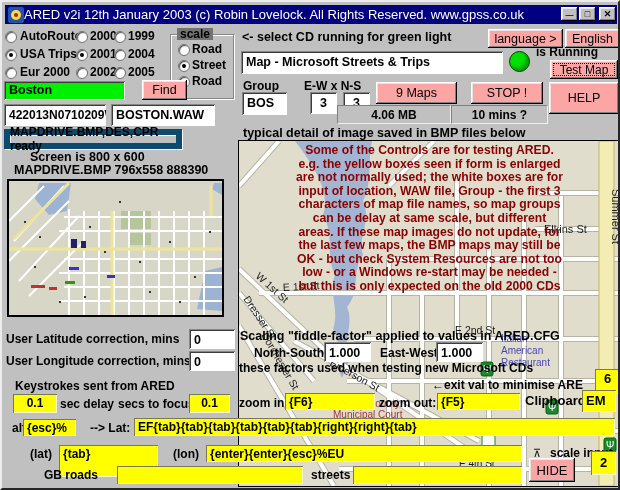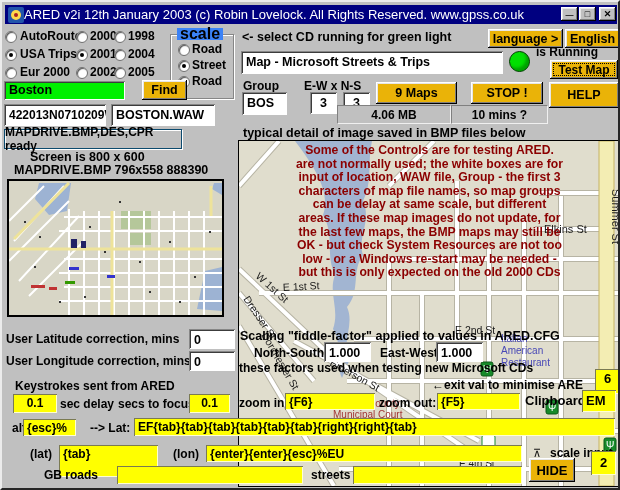--- a/index.html
+++ b/index.html
@@ -9,33 +9,33 @@
   .lbl{position:absolute;font-size:12px;font-weight:bold;color:#000;white-space:nowrap;line-height:13px}
   .in{position:absolute;background:#fff;font-size:12.5px;font-weight:bold;color:#000;
       box-shadow:inset 1px 1px 0 #868686,inset -1px -1px 0 #fff,inset 2px 2px 0 #3c3c3c;
       padding:4px 0 0 5px;white-space:nowrap;overflow:hidden}
   .in.center{text-align:center;padding-left:0}
   .in.green{background:#00f000;padding-top:2px}
   .yb{position:absolute;background:#ffff00;font-size:12px;font-weight:bold;color:#000;
       box-shadow:inset 1px 1px 0 #7a7a52,inset -1px -1px 0 #ffffd0;
       padding:2px 0 0 4px;white-space:nowrap;overflow:hidden}
   .yb.center{text-align:center;padding-left:0}
-  .btn{position:absolute;background:#eab308;font-size:12.5px;font-weight:bold;color:#000;
+  .btn{position:absolute;background:#fca5a5;font-size:12.5px;font-weight:normal;color:#000;
        display:flex;align-items:center;justify-content:center;cursor:default;white-space:nowrap;
        box-shadow:inset -1px -1px 0 #000,inset 1px 1px 0 #fff,inset -2px -2px 0 #7f7f7f,inset 2px 2px 0 #e6e6e6}
   .btn.focus{outline:1px dotted #000;outline-offset:-4px}
   .radio{position:absolute;width:12px;height:12px;border-radius:50%;background:#fff;
          border:1px solid #707070;box-shadow:inset 1px 1px 1px #555,inset -1px -1px 0 #fff}
   .radio.checked::after{content:"";position:absolute;left:3px;top:3px;width:4px;height:4px;border-radius:50%;background:#000}
   .groupbox{position:absolute;border:1px solid #868686;box-shadow:inset 1px 1px 0 #fff,1px 1px 0 #fff}
-  .legend{position:absolute;font-size:16px;font-weight:bold;background:#3b82f6;padding:0 3px;line-height:12px}
+  .legend{position:absolute;font-size:12px;font-weight:bold;background:#737373;padding:0 3px;line-height:12px}
   .cell{position:absolute;font-size:12px;font-weight:bold;display:flex;align-items:center;justify-content:center;
         border:1px solid #808080;border-right-color:#f0f0f0;border-bottom-color:#f0f0f0;background:#c0c0c0}
   .panelbox{position:absolute;font-size:12px;font-weight:bold;display:flex;align-items:center;justify-content:center;
-        border:1px solid #0c4a6e;box-shadow:inset 1px 1px 0 #fff,1px 1px 0 #fff;background:#c0c0c0}
+        border:6px solid #0c4a6e;box-shadow:inset 1px 1px 0 #fff,1px 1px 0 #fff;background:#c0c0c0}
   .titlebar{position:absolute;left:3px;top:3px;width:612px;height:19px;background:#000080;
             display:flex;align-items:center;padding-left:3px}
   .title-text{color:#fff;font-size:13px;font-weight:normal;white-space:nowrap;overflow:hidden}
   .winbtn{position:absolute;width:17px;height:14px;background:#c0c0c0;display:flex;align-items:center;justify-content:center;
           font-size:9px;font-weight:bold;color:#000;
           box-shadow:inset -1px -1px 0 #000,inset 1px 1px 0 #fff,inset -2px -2px 0 #7f7f7f,inset 2px 2px 0 #e6e6e6}
   .winbtn.min{align-items:flex-end;padding-bottom:2px;font-size:8px}
   .light{position:absolute;left:507px;top:49px;width:21px;height:21px;border-radius:50%;background:#00e000;
          border:1px solid #003800;box-shadow:inset -3px -3px 3px #00a000}
   .mapframe{position:absolute;left:236px;top:138px;width:383px;height:347px;border:1px solid #000;background:#e0ddcd}
@@ -68,21 +68,21 @@
   <div class="radio" style="left:3px;top:65px"></div>
   <div class="lbl" style="left:18px;top:64px">Eur 2000</div>
 
   <div class="radio" style="left:74px;top:29px"></div>
   <div class="lbl" style="left:88px;top:28px">2000</div>
   <div class="radio checked" style="left:74px;top:47px"></div>
   <div class="lbl" style="left:88px;top:46px">2001</div>
   <div class="radio" style="left:74px;top:65px"></div>
   <div class="lbl" style="left:88px;top:64px">2002</div>
   <div class="radio" style="left:112px;top:29px"></div>
-  <div class="lbl" style="left:126px;top:28px">1998</div>
+  <div class="lbl" style="left:126px;top:28px">1999</div>
   <div class="radio" style="left:112px;top:47px"></div>
   <div class="lbl" style="left:126px;top:46px">2004</div>
   <div class="radio" style="left:112px;top:65px"></div>
   <div class="lbl" style="left:126px;top:64px">2005</div>
 
   <div class="groupbox" style="left:168px;top:32px;width:64px;height:65px"></div>
   <div class="legend" style="left:175px;top:26px">scale</div>
   <div class="radio" style="left:176px;top:42px"></div>
   <div class="lbl" style="left:190px;top:41px">Road</div>
   <div class="radio checked" style="left:176px;top:58px"></div>
@@ -101,21 +101,21 @@
   <div class="lbl" style="left:534px;top:44px">is Running</div>
   <div class="btn focus" style="left:548px;top:58px;width:68px;height:19px;font-size:12px">Test Map</div>
 
   <div class="lbl" style="left:241px;top:78px">Group</div>
   <div class="lbl" style="left:302px;top:78px">E-W x N-S</div>
   <div class="in" style="left:240px;top:90px;width:45px;height:23px">BOS</div>
   <div class="in center" style="left:308px;top:90px;width:27px;height:22px">3</div>
   <div class="in center" style="left:341px;top:90px;width:27px;height:22px">3</div>
   <div class="btn" style="left:374px;top:80px;width:81px;height:22px">9 Maps</div>
   <div class="btn" style="left:469px;top:80px;width:72px;height:22px">STOP !</div>
-  <div class="btn" style="left:547px;top:80px;width:70px;height:26px">HELP</div>
+  <div class="btn" style="left:547px;top:80px;width:70px;height:32px">HELP</div>
 
   <div class="cell" style="left:335px;top:103px;width:114px;height:19px">4.06 MB</div>
   <div class="cell" style="left:449px;top:103px;width:97px;height:19px">10 mins ?</div>
 
   <div class="in" style="left:2px;top:102px;width:102px;height:22px;font-size:12px">422013N0710209W</div>
   <div class="in" style="left:109px;top:102px;width:104px;height:22px">BOSTON.WAW</div>
 
   <div class="lbl" style="left:241px;top:125px;font-size:12.5px">typical detail of image saved in BMP files below</div>
 
   <div class="panelbox" style="left:2px;top:127px;width:178px;height:20px">MAPDRIVE.BMP,DES,CPR ready</div>
@@ -211,20 +211,21 @@
         <rect width="12" height="14" rx="2" fill="#178a2a" stroke="#0c5a18"></rect>
         <text x="2" y="11" fill="#fff" font-size="10">Ψ</text>
       </g>
       <rect x="243" y="294" width="13" height="15" rx="2" fill="#ffffff" stroke="#178a2a"></rect>
       <text x="294" y="316" font-size="11" fill="#111">⊼</text>
     </svg>
   </div>
 
   <div class="notice">
     <div>Some of the Controls are for testing ARED.</div>
+    <div>e.g. the yellow boxes seen if form is enlarged</div>
     <div>are not normally used; the white boxes are for</div>
     <div>input of location, WAW file, Group - the first 3</div>
     <div>characters of map file names, so map groups</div>
     <div>can be delay at same scale, but different</div>
     <div>areas. If these map images do not update, for</div>
     <div>the last few maps, the BMP maps may still be</div>
     <div>OK - but check System Resources are not too</div>
     <div>low - or a Windows re-start may be needed -</div>
     <div>but this is only expected on the old 2000 CDs</div>
   </div>

